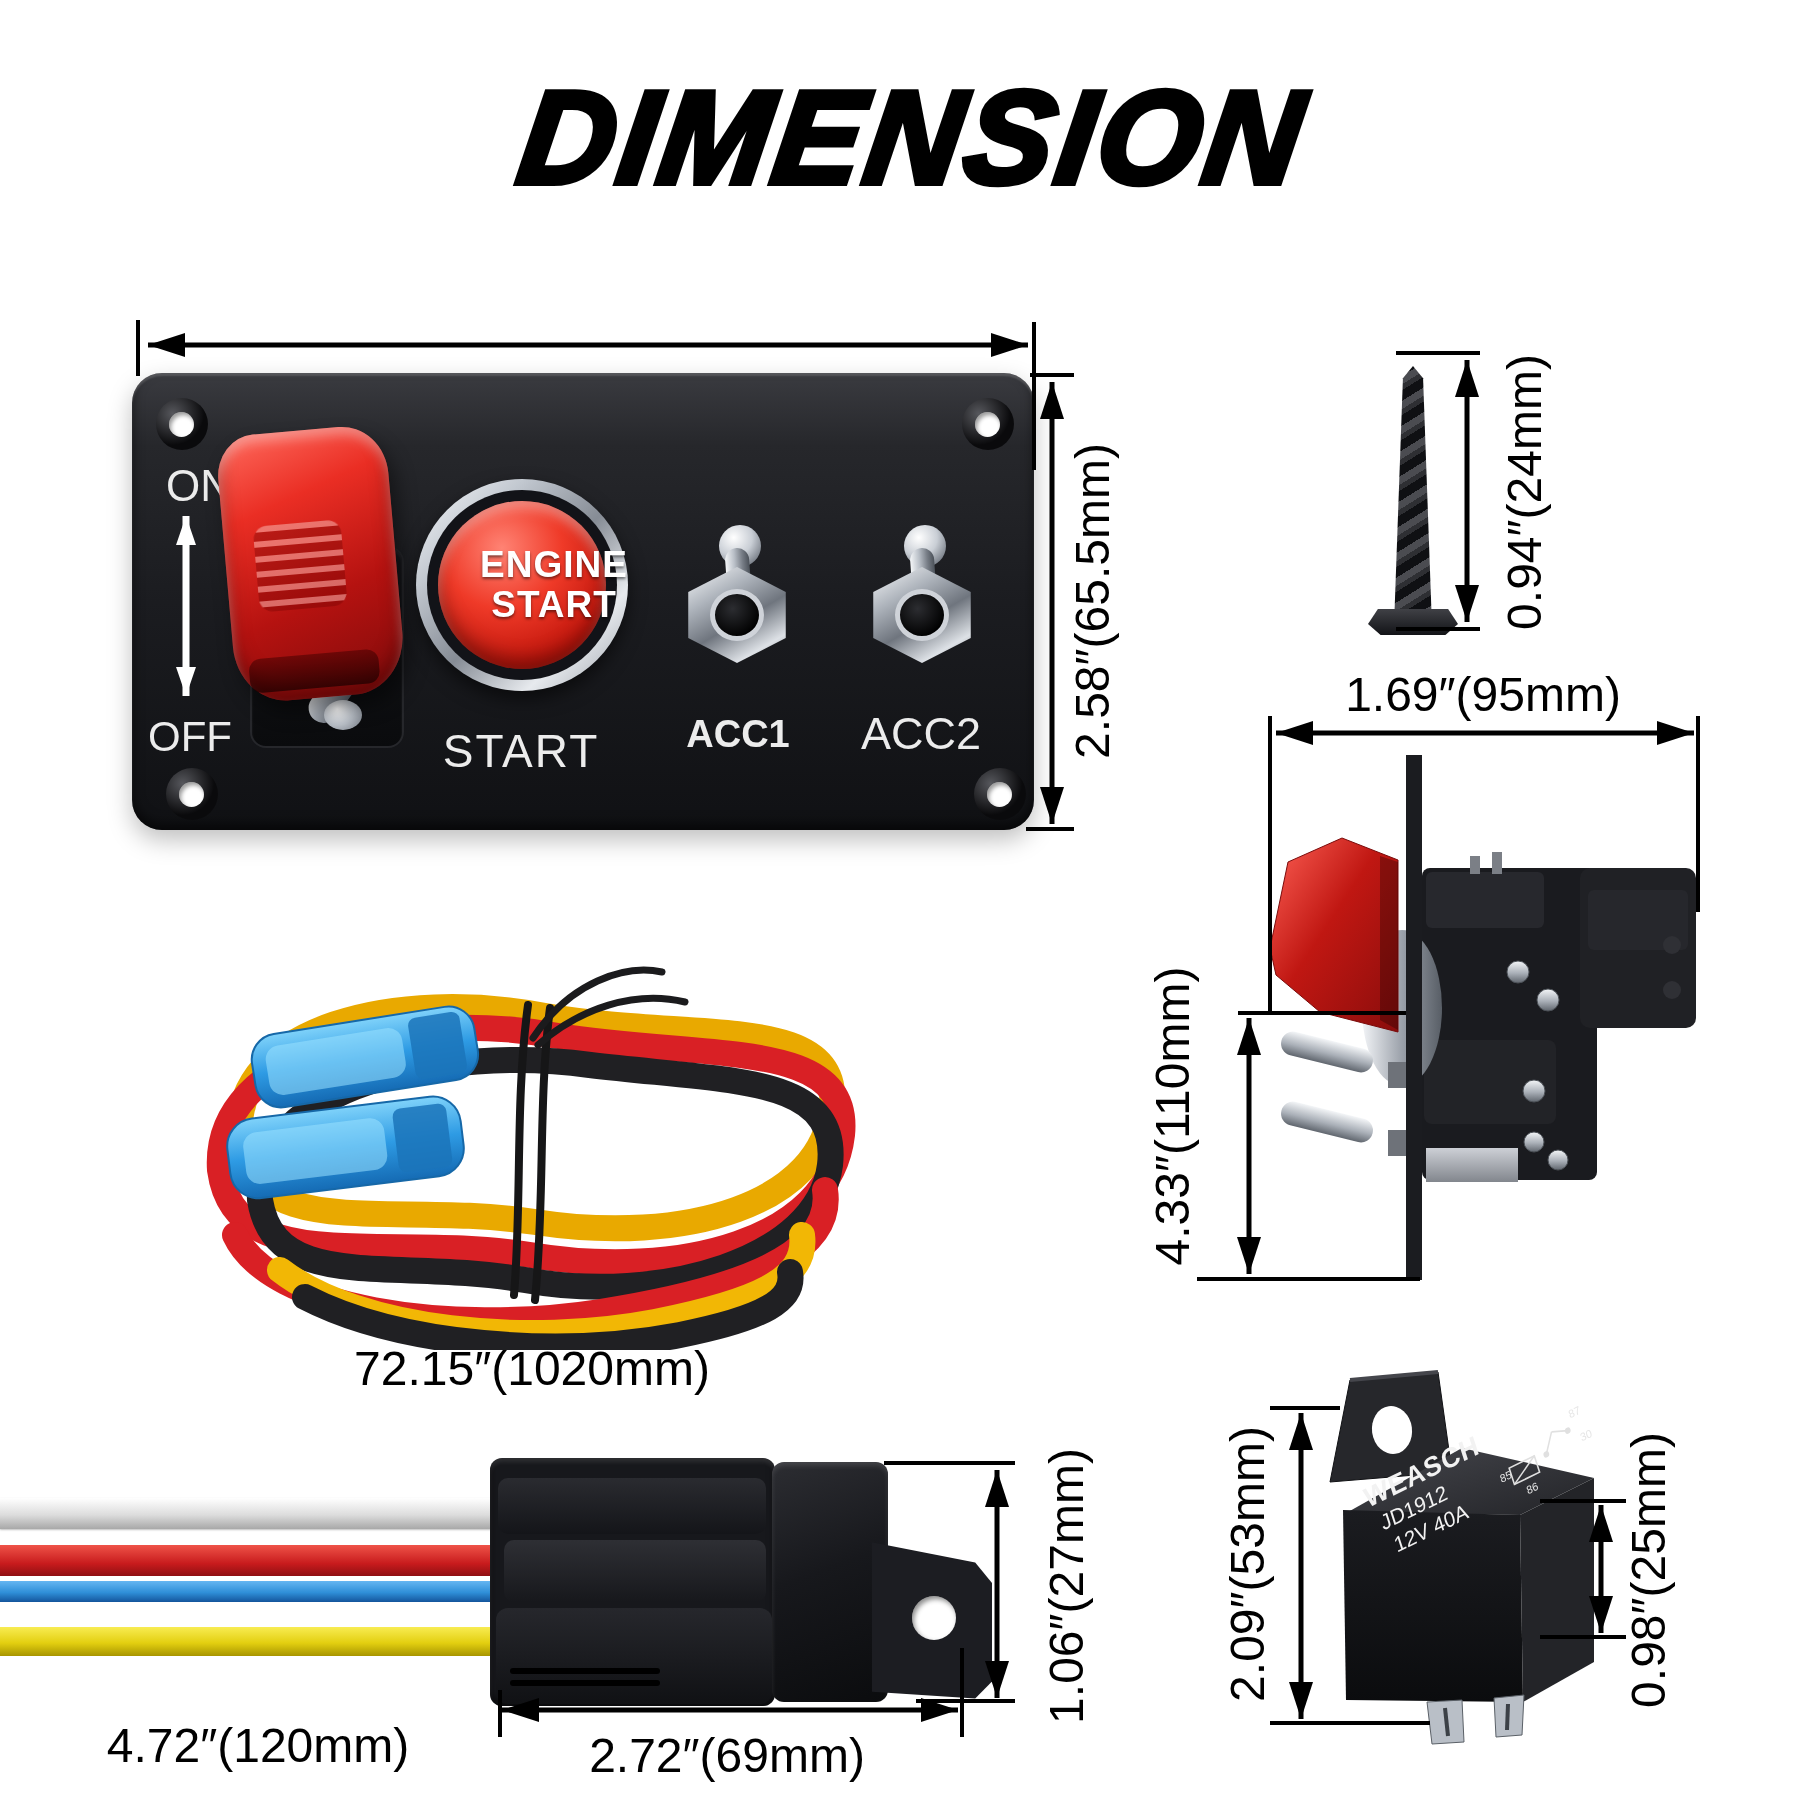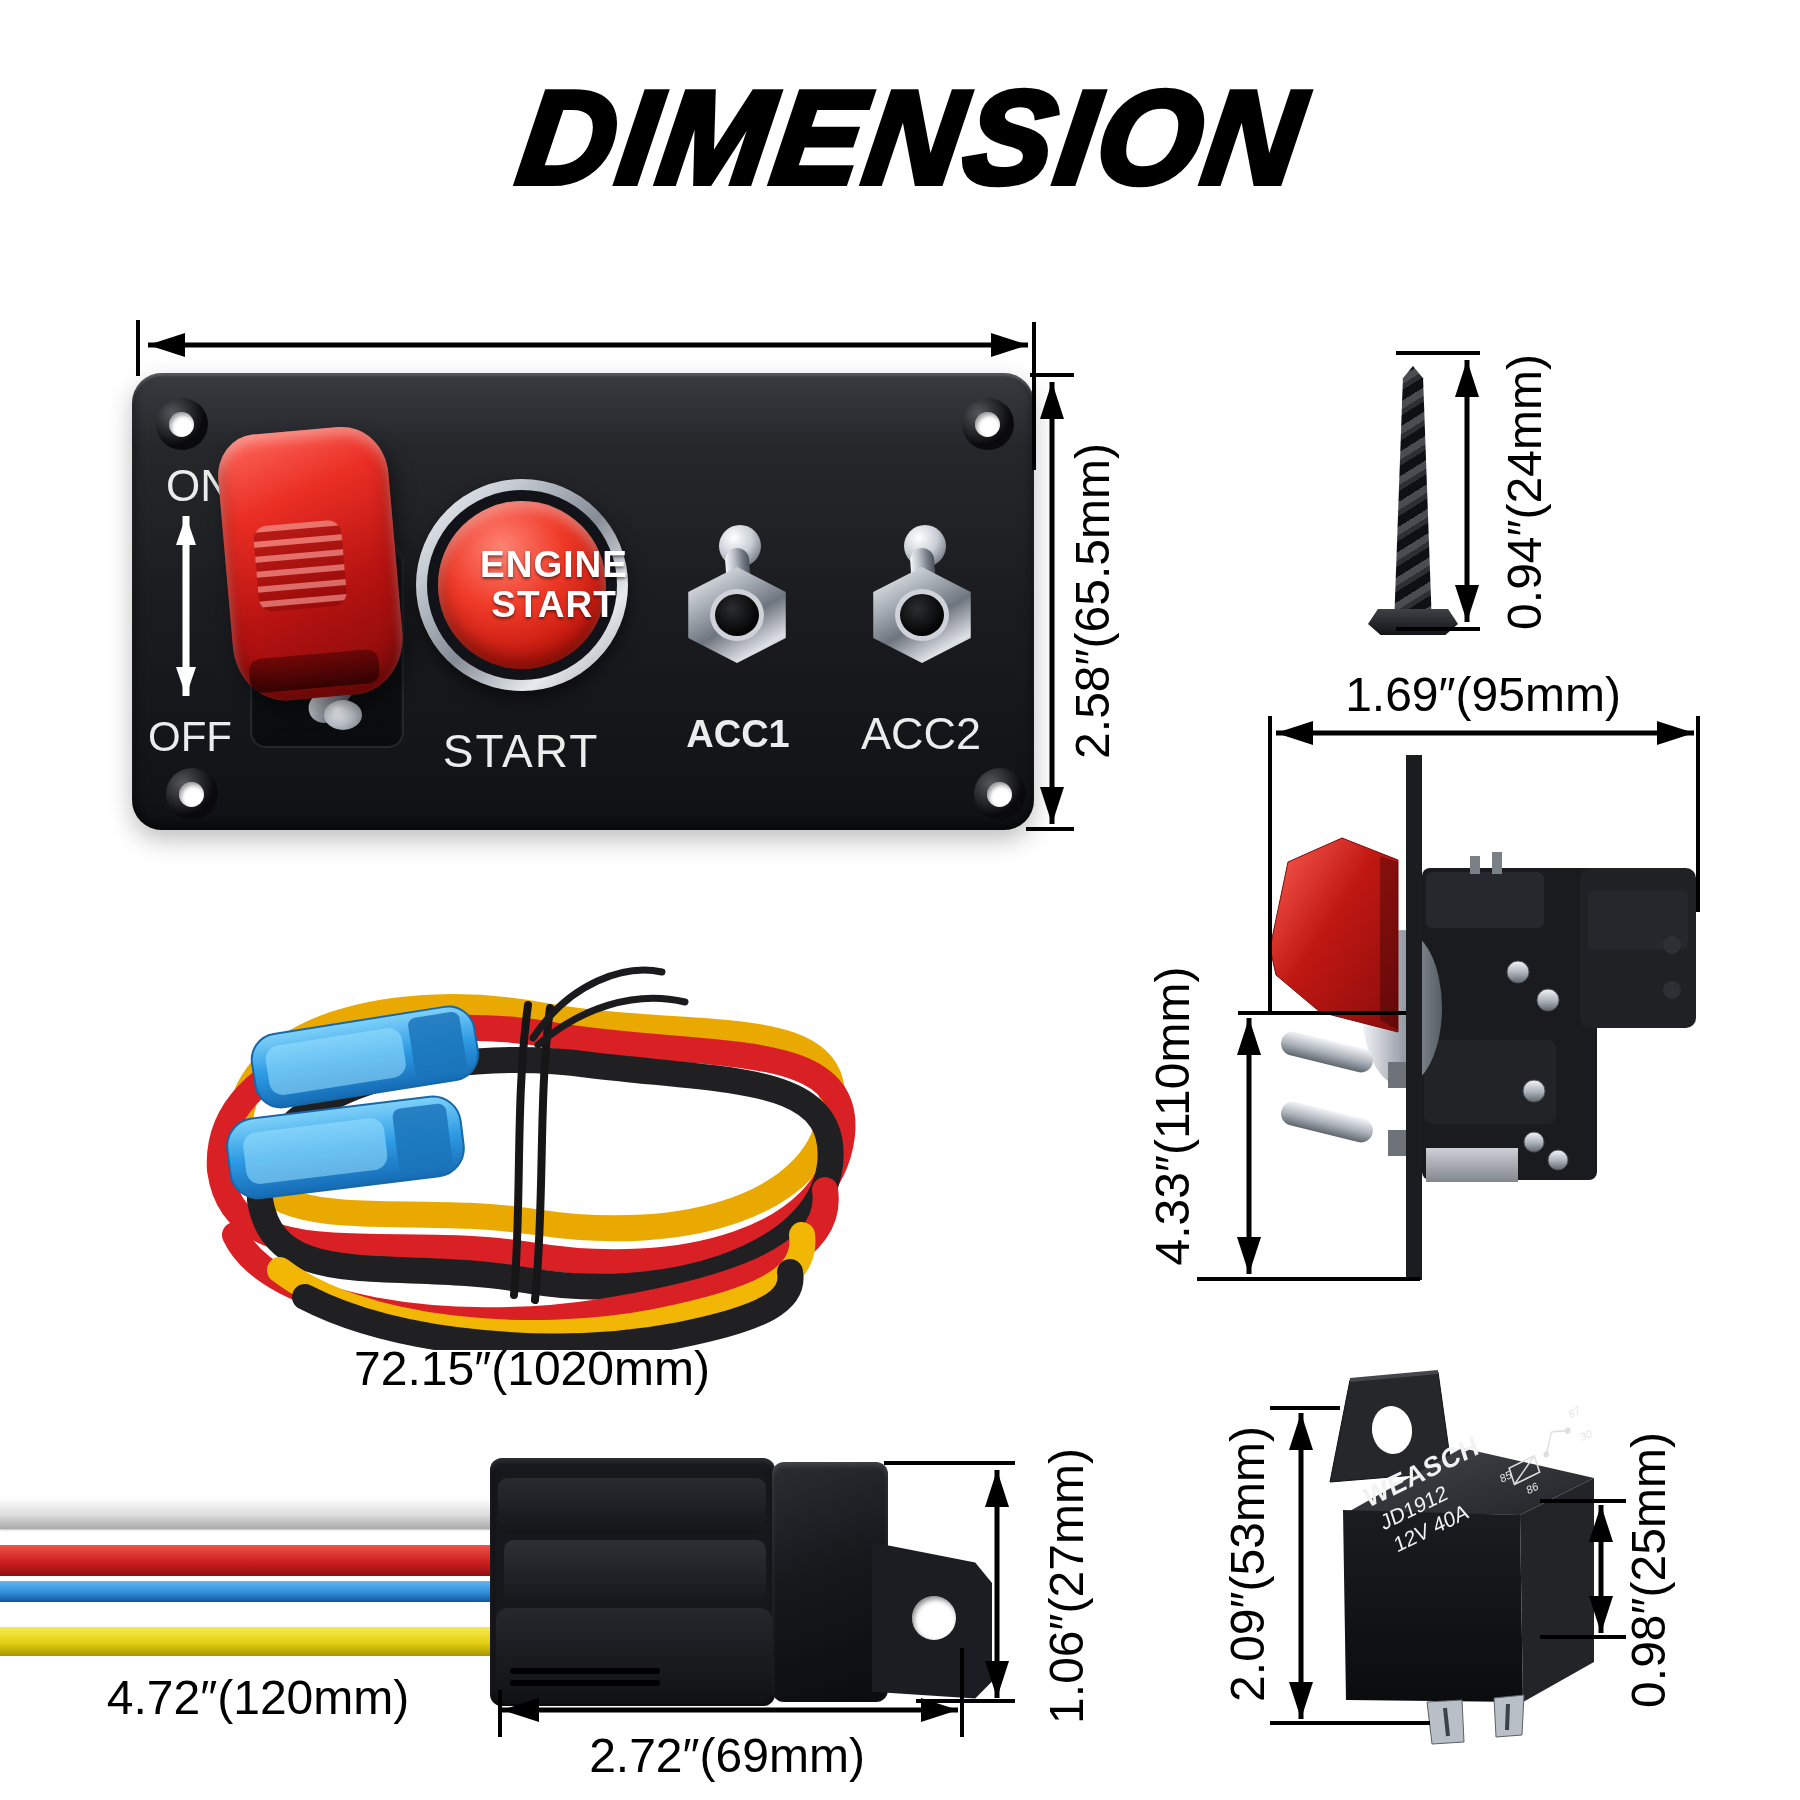--- a/index.html
+++ b/index.html
@@ -336,19 +336,19 @@
     </g>
 
     <line x1="186" y1="516" x2="186" y2="696" stroke="#fff" stroke-width="7" marker-start="url(#aw)" marker-end="url(#aw)"></line>
   </svg>
 
   <div class="abs dim rot" style="left:1092px;top:601px;">2.58″(65.5mm)</div>
   <div class="abs dim rot" style="left:1524px;top:492px;">0.94″(24mm)</div>
   <div class="abs dim" style="left:1483px;top:694px;">1.69″(95mm)</div>
   <div class="abs dim rot" style="left:1172px;top:1116px;">4.33″(110mm)</div>
   <div class="abs dim" style="left:532px;top:1368px;">72.15″(1020mm)</div>
-  <div class="abs dim" style="left:258px;top:1697px;text-align:right;">4.72″(120mm)</div>
+  <div class="abs dim" style="left:258px;top:1745px;text-align:right;">4.72″(120mm)</div>
   <div class="abs dim" style="left:727px;top:1755px;text-align:center;">2.72″(69mm)</div>
   <div class="abs dim rot" style="left:1066px;top:1586px;">1.06″(27mm)</div>
   <div class="abs dim rot" style="left:1247px;top:1564px;">2.09″(53mm)</div>
   <div class="abs dim rot" style="left:1648px;top:1570px;">0.98″(25mm)</div>
 
 </div>
 
 </body></html>

